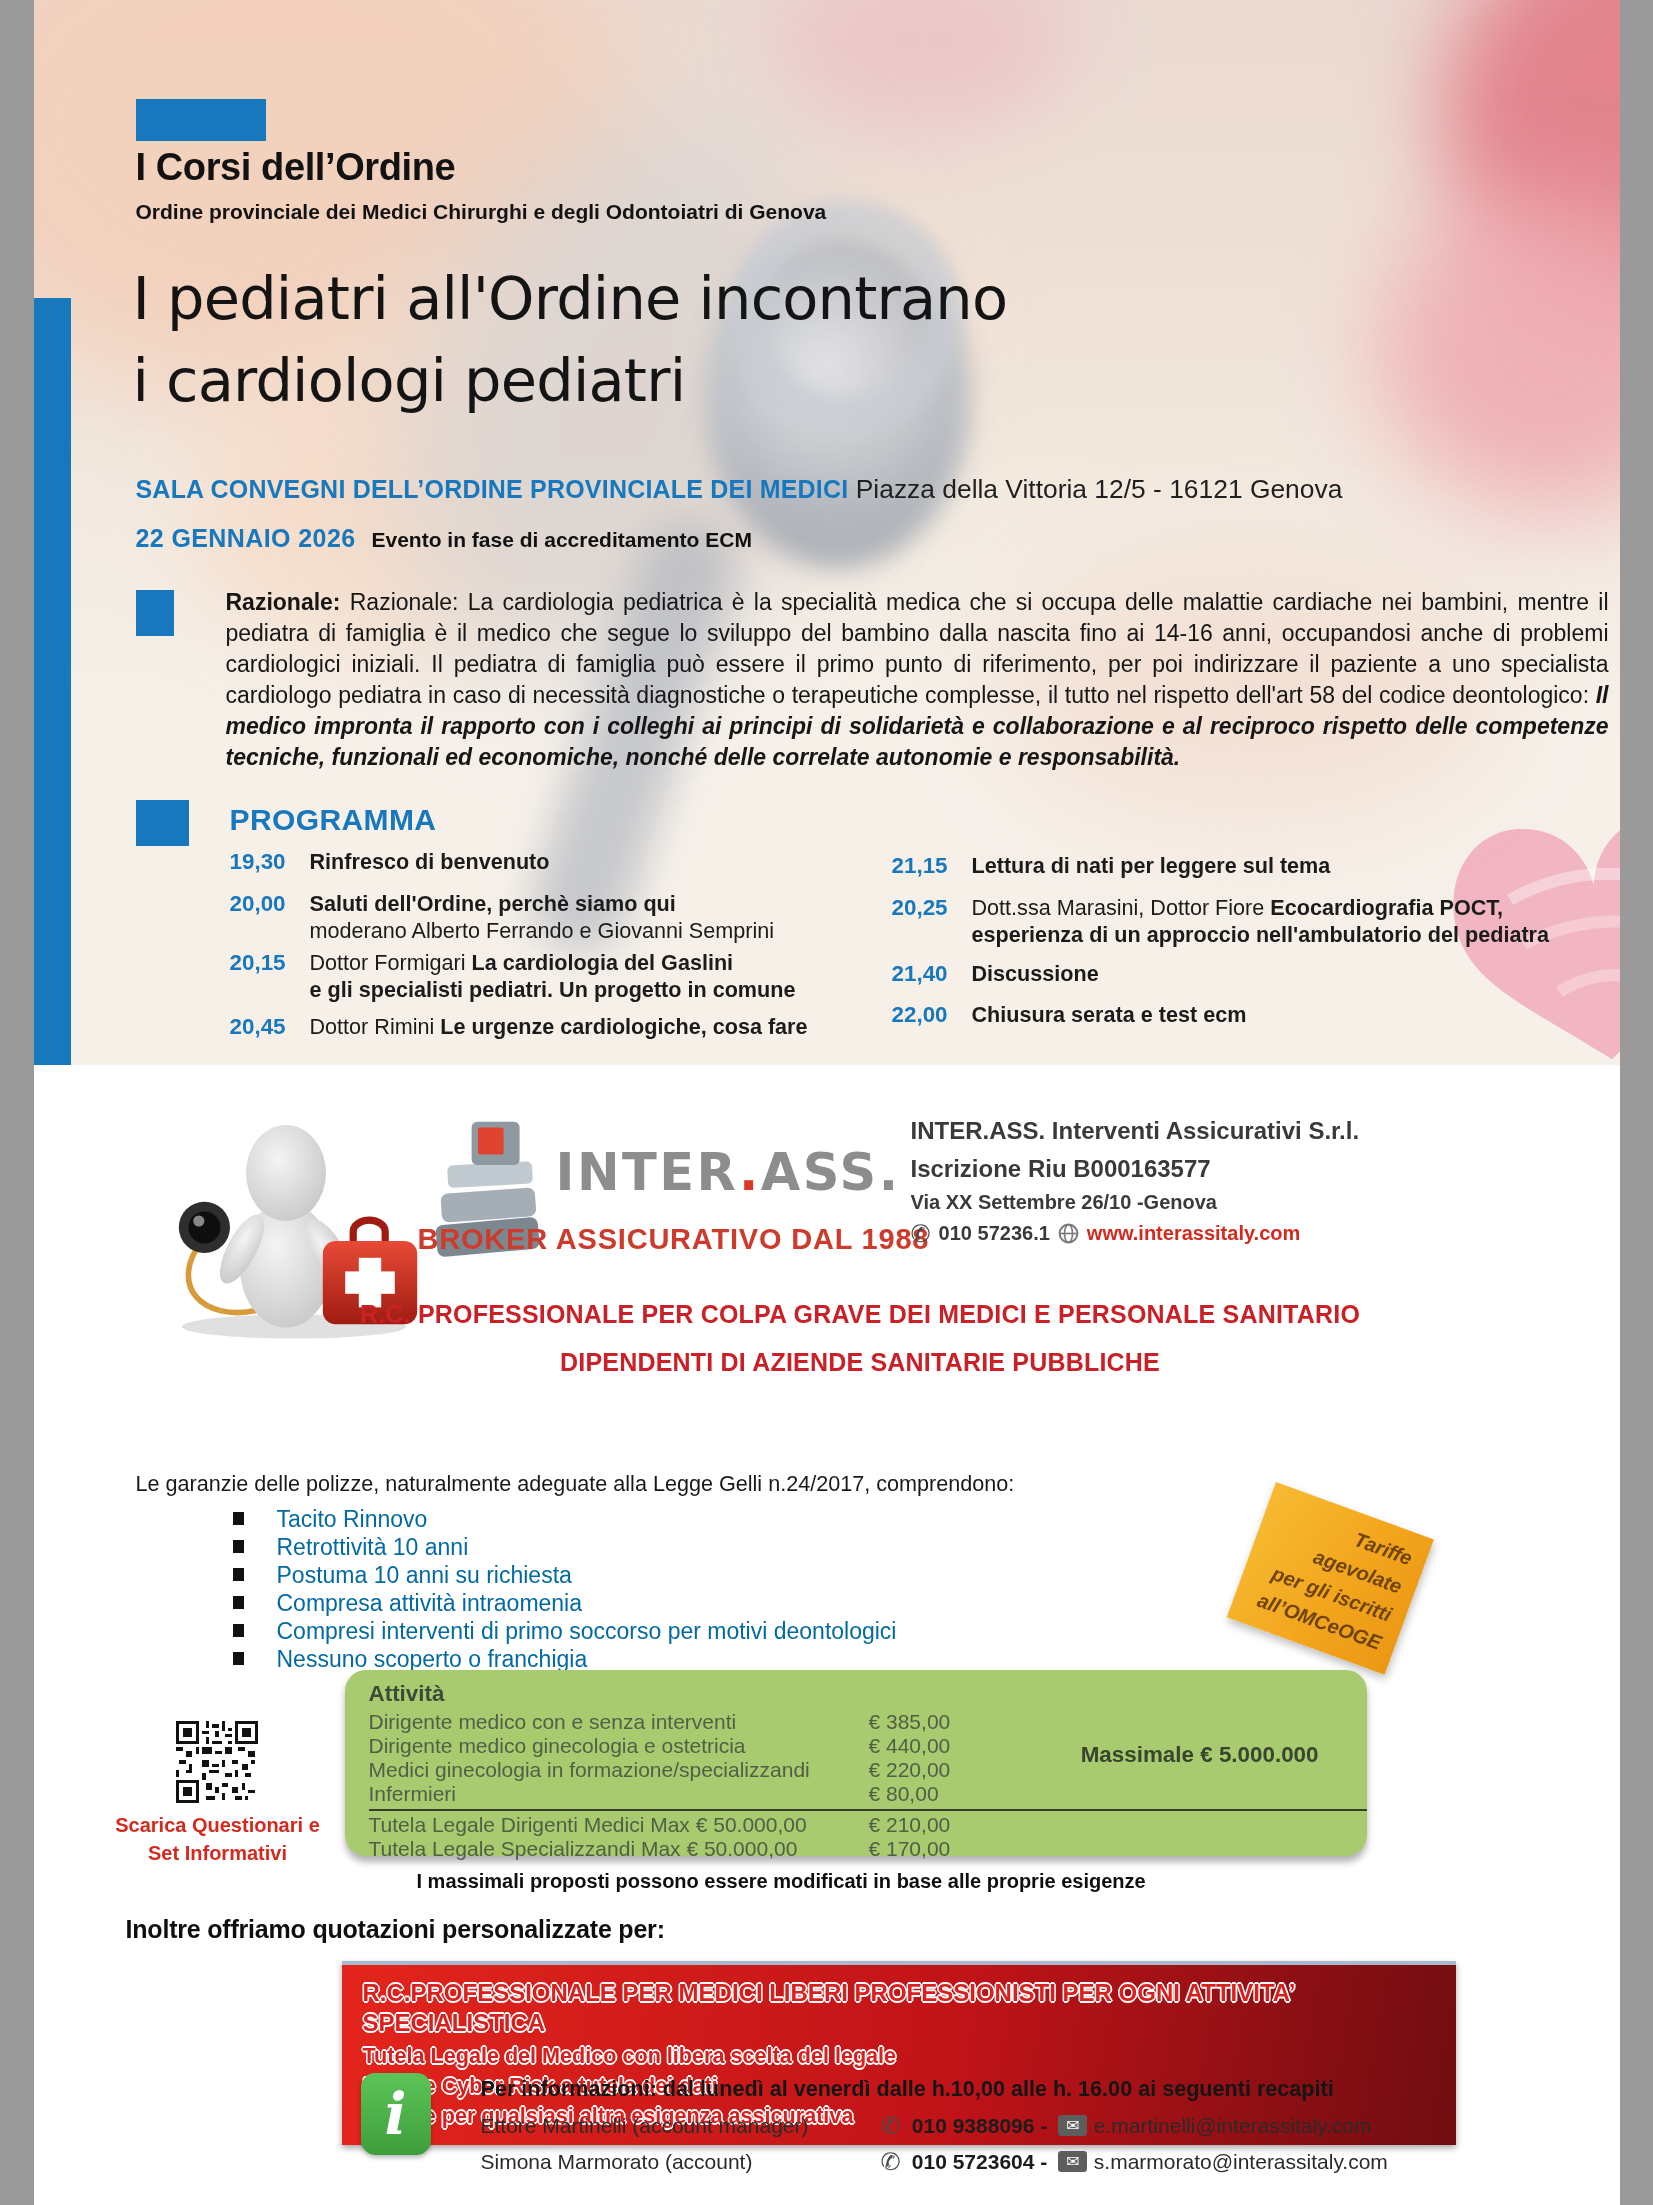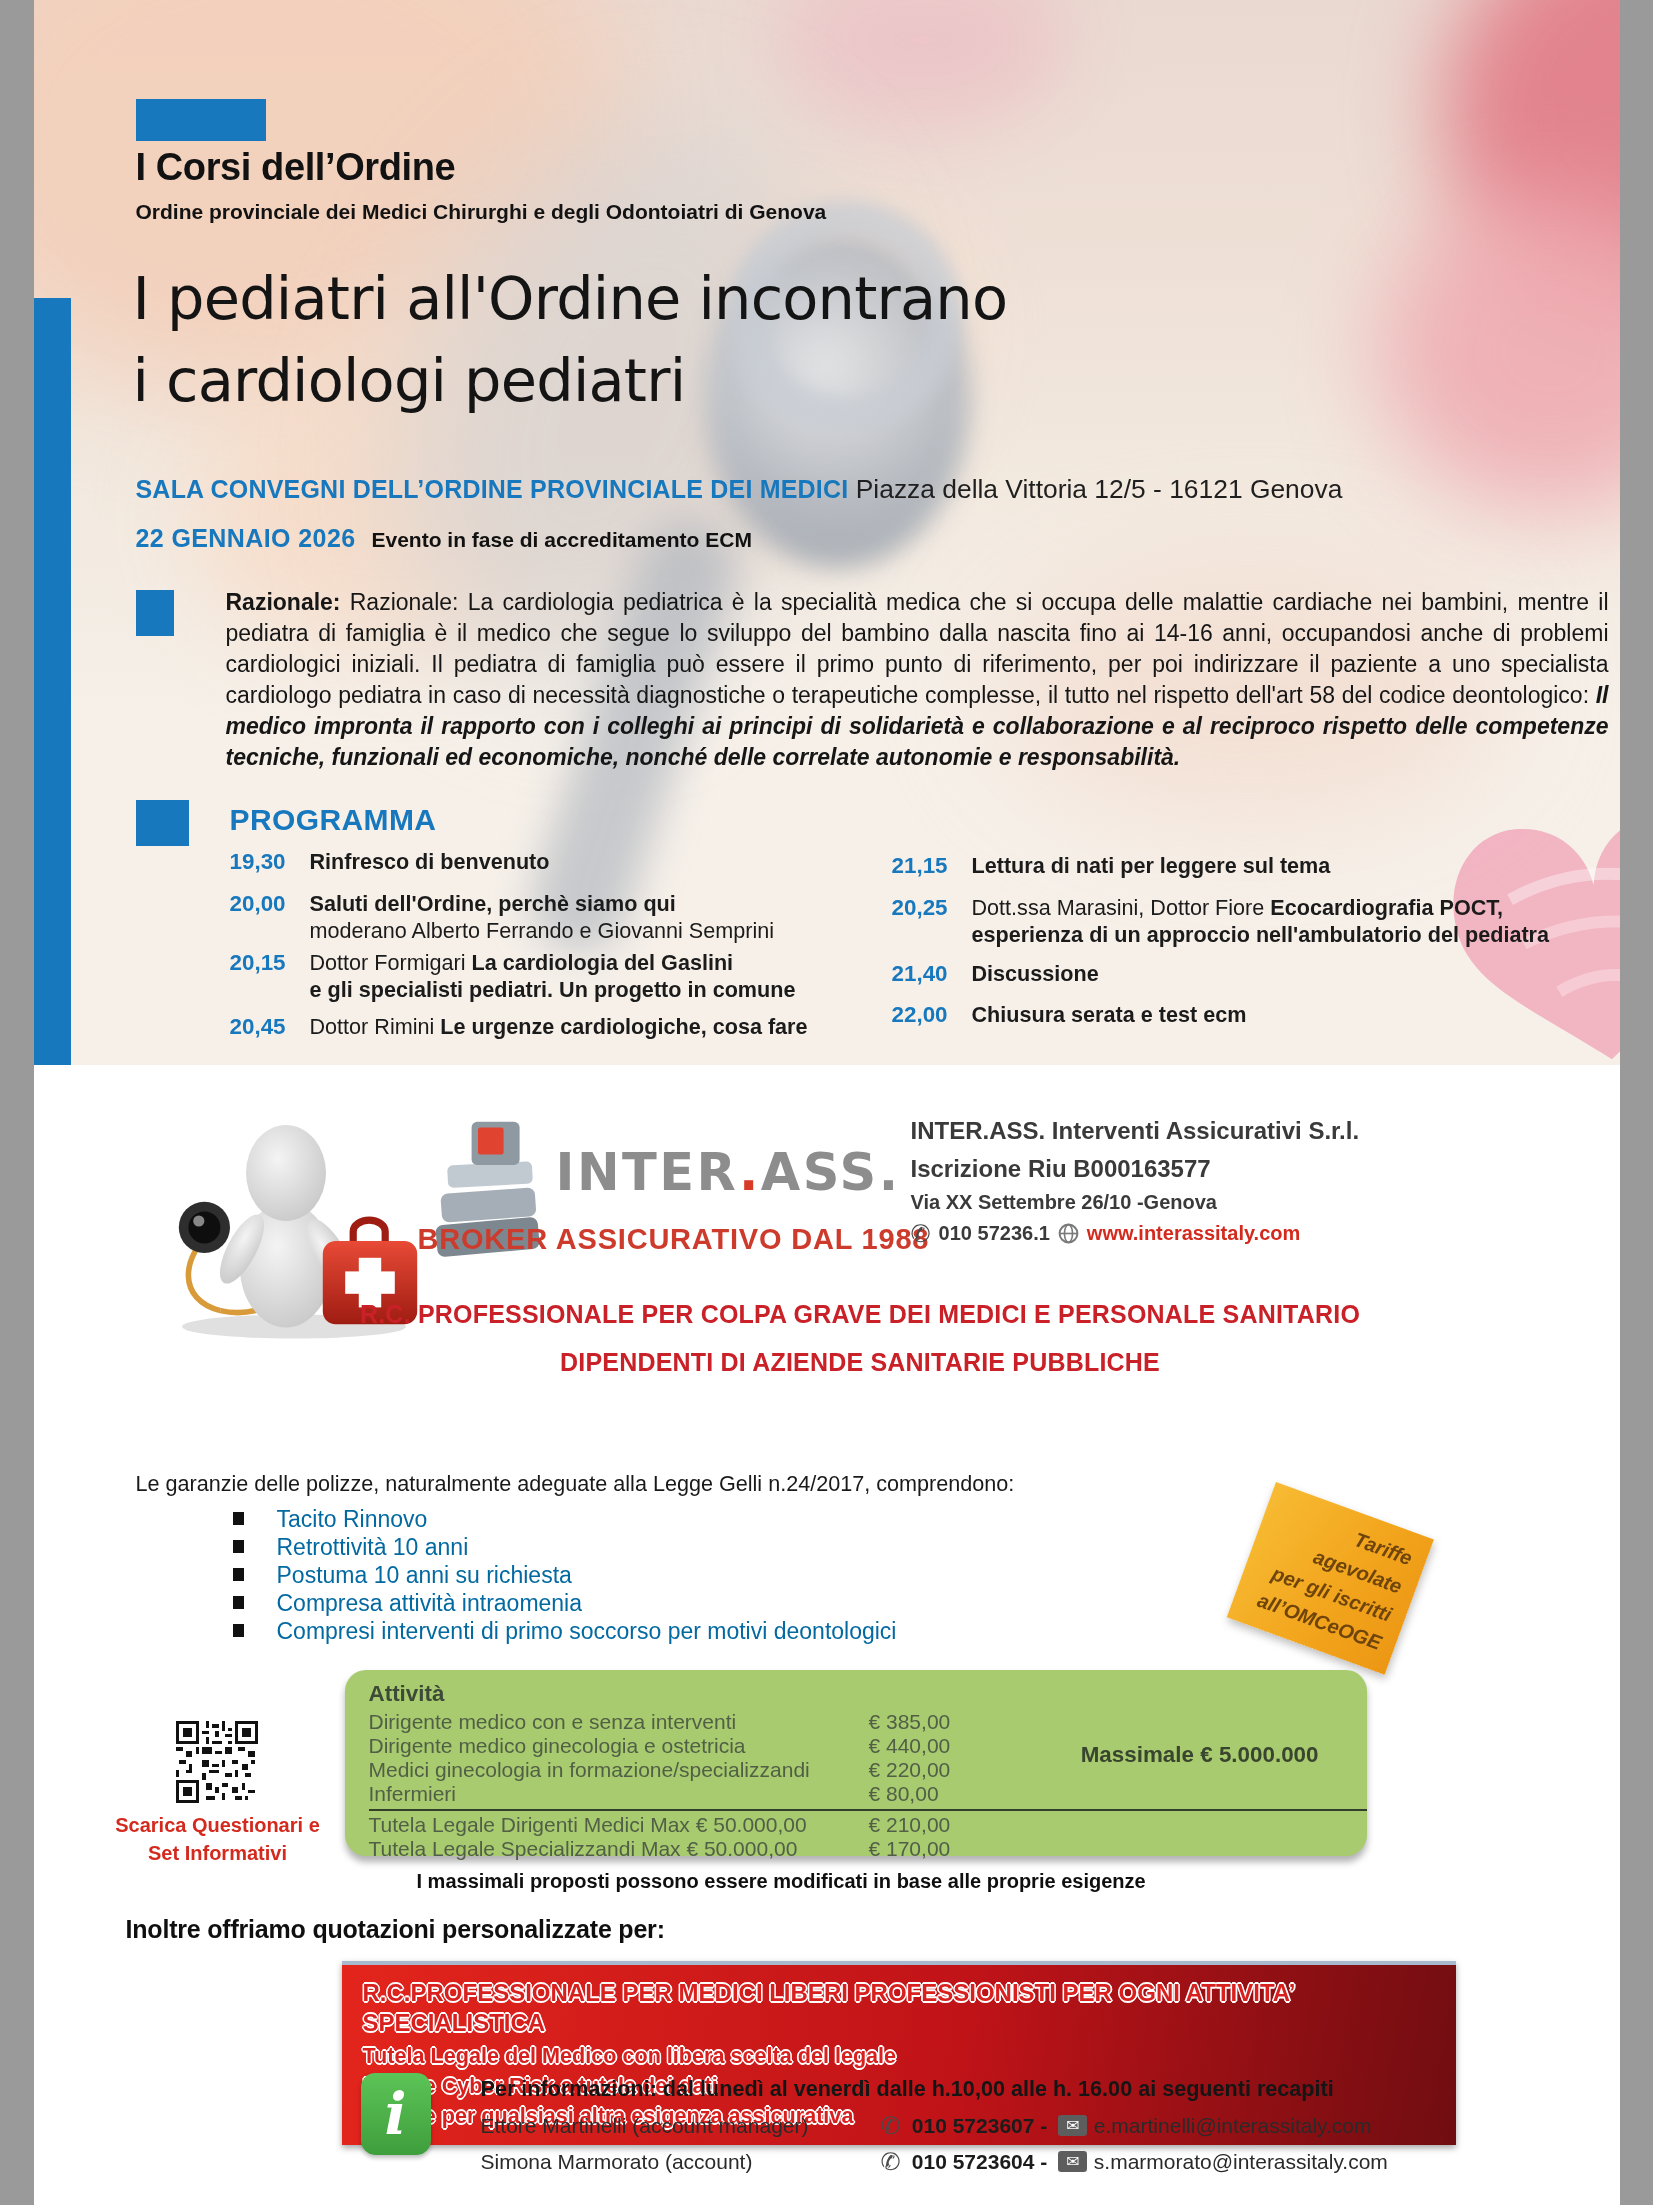--- a/index.html
+++ b/index.html
@@ -260,20 +260,21 @@
 
 
   <div class="abs gar-intro">Le garanzie delle polizze, naturalmente adeguate alla Legge Gelli n.24/2017, comprendono:</div>
 
   <ul class="abs bullets">
     <li>Tacito Rinnovo</li>
     <li>Retrottività 10 anni</li>
     <li>Postuma 10 anni su richiesta</li>
     <li>Compresa attività intraomenia</li>
     <li>Compresi interventi di primo soccorso per motivi deontologici</li>
+    <li>Nessuno scoperto o franchigia</li>
   </ul>
 
   <div class="abs note">
     <div>Tariffe</div>
     <div>agevolate</div>
     <div>per gli iscritti</div>
     <div>all’OMCeOGE</div>
   </div>
 
   <div class="abs greenbox">
@@ -377,21 +378,21 @@
     <div class="ol on">Polizze Cyber Risk a tutela dei dati</div>
     <div class="ol on">Polizze per qualsiasi altra esigenza assicurativa</div>
   </div>
 
   <div class="abs info-ic">i</div>
   <div class="abs contacts">
     <div class="cintro">Per informazioni: dal lunedì al venerdì dalle h.10,00 alle h. 16.00 ai seguenti recapiti</div>
     <div class="crow">
       <span class="cname">Ettore Martinelli (account manager)</span>
       <span class="ph-ic"></span>
-      <span class="cphone">010 5723607 -</span>
+      <span class="cphone">010 9388096 -</span>
       <span class="mail-ic"></span>
       <span class="cmail">e.martinelli@interassitaly.com</span>
     </div>
     <div class="crow">
       <span class="cname">Simona Marmorato (account)</span>
       <span class="ph-ic"></span>
       <span class="cphone">010 5723604 -</span>
       <span class="mail-ic"></span>
       <span class="cmail">s.marmorato@interassitaly.com</span>
     </div>

